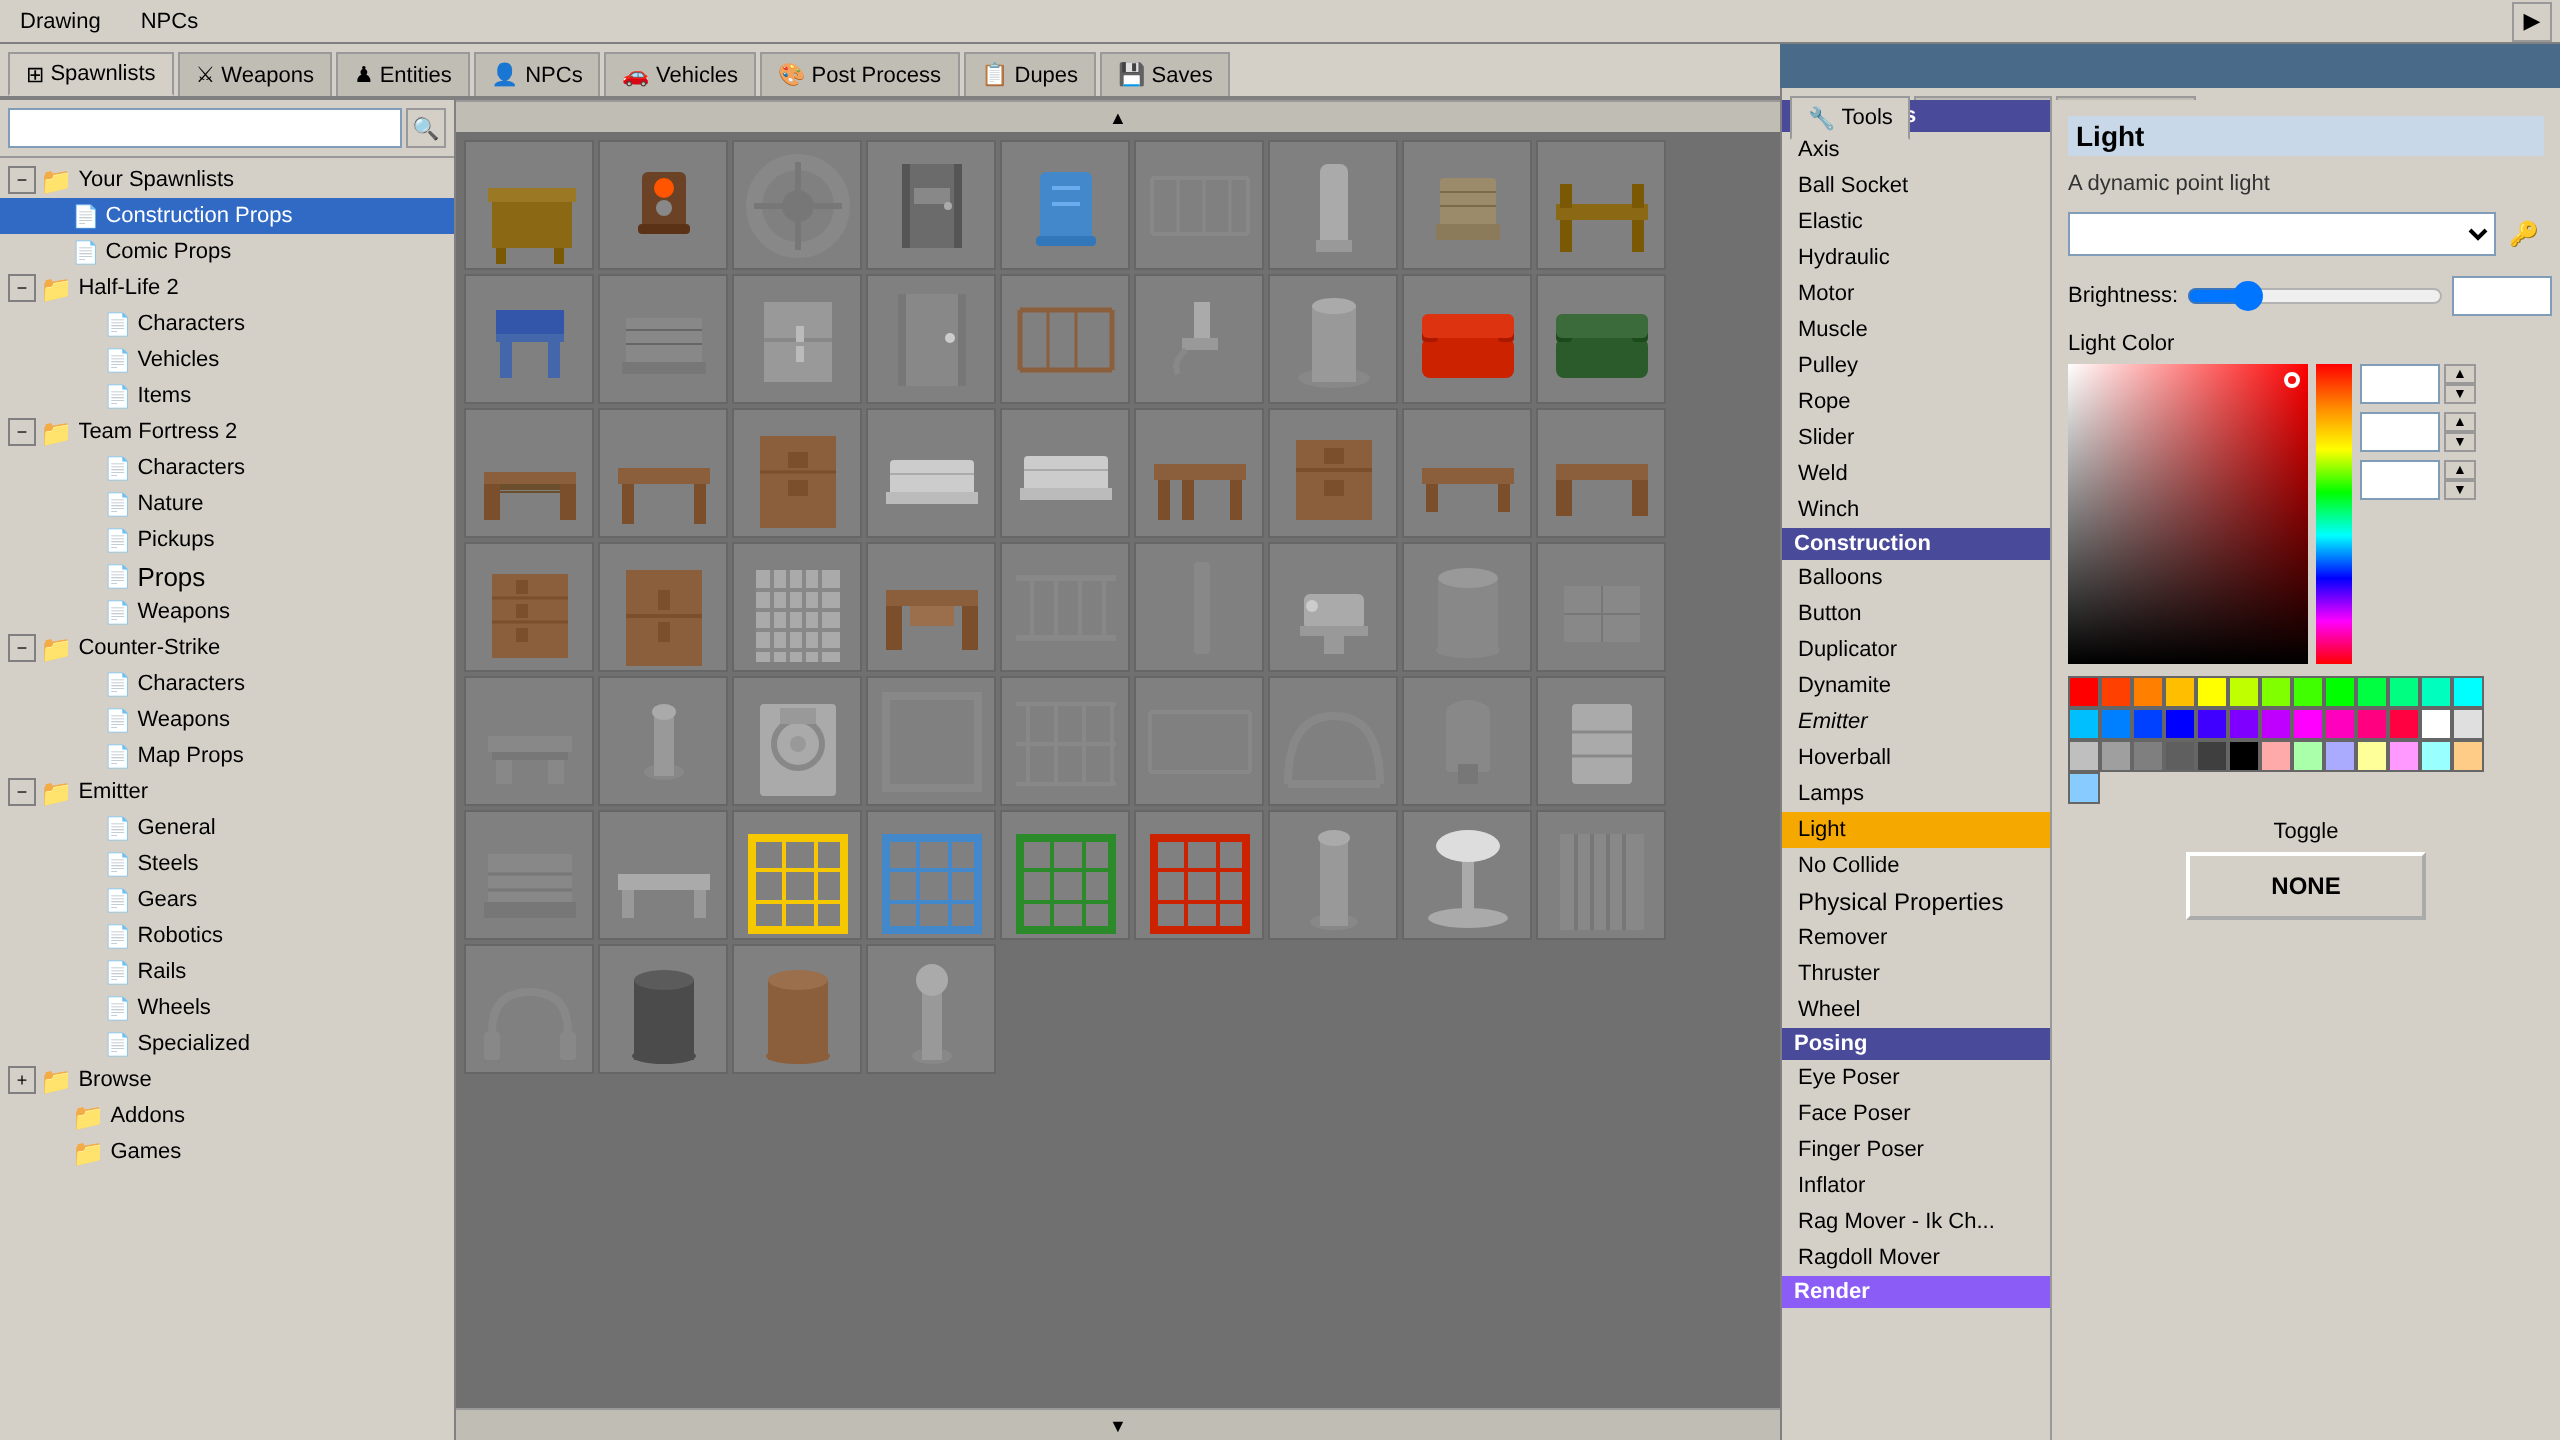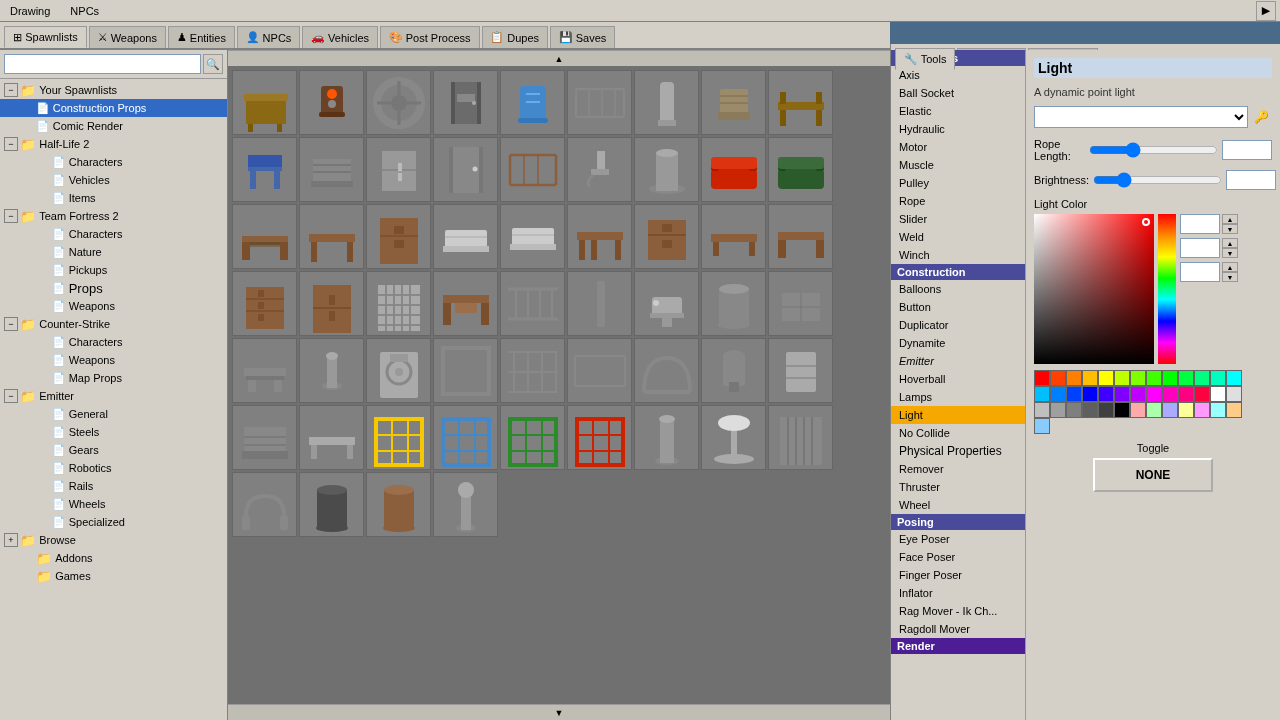--- a/index.html
+++ b/index.html
@@ -302,21 +302,21 @@
           <span style="font-size:11px;">Your Spawnlists</span>
         </div>
         <div class="tree-item selected" style="padding-left: 20px;">
           <span style="width:16px; display:inline-block;"></span>
           <span style="color:#ccc; margin-right:3px; font-size:11px;">📄</span>
           <span style="font-size:11px;">Construction Props</span>
         </div>
         <div class="tree-item" style="padding-left: 20px;">
           <span style="width:16px; display:inline-block;"></span>
           <span style="color:#ccc; margin-right:3px; font-size:11px;">📄</span>
-          <span style="font-size:11px;">Comic Render</span>
+          <span style="font-size:11px;">Comic Props</span>
         </div>
         <div class="tree-item" style="padding-left: 4px;">
           <span style="width:14px; height:14px; border:1px solid #808080; display:inline-flex; align-items:center; justify-content:center; font-size:9px; margin-right:2px; flex-shrink:0; background:#d4d0c8;">−</span>
           <span style="color:#f5a800; margin-right:3px; font-size:13px;">📁</span>
           <span style="font-size:11px;">Half-Life 2</span>
         </div>
         <div class="tree-item" style="padding-left: 36px;">
           <span style="width:16px; display:inline-block;"></span>
           <span style="color:#ccc; margin-right:3px; font-size:11px;">📄</span>
           <span style="font-size:11px;">Characters</span>
@@ -935,39 +935,34 @@
         <div style="padding: 2px 8px; height: 18px; cursor: pointer; display: flex; align-items: center; font-size: 11px;">Remover</div>
         <div style="padding: 2px 8px; height: 18px; cursor: pointer; display: flex; align-items: center; font-size: 11px;">Thruster</div>
         <div style="padding: 2px 8px; height: 18px; cursor: pointer; display: flex; align-items: center; font-size: 11px;">Wheel</div>
         <div style="background: rgb(74, 74, 154); color: rgb(255, 255, 255); padding: 2px 6px; font-size: 11px; font-weight: bold;">Posing</div>
         <div style="padding: 2px 8px; height: 18px; cursor: pointer; display: flex; align-items: center; font-size: 11px;">Eye Poser</div>
         <div style="padding: 2px 8px; height: 18px; cursor: pointer; display: flex; align-items: center; font-size: 11px;">Face Poser</div>
         <div style="padding: 2px 8px; height: 18px; cursor: pointer; display: flex; align-items: center; font-size: 11px;">Finger Poser</div>
         <div style="padding: 2px 8px; height: 18px; cursor: pointer; display: flex; align-items: center; font-size: 11px;">Inflator</div>
         <div style="padding: 2px 8px; height: 18px; cursor: pointer; display: flex; align-items: center; font-size: 11px;">Rag Mover - Ik Ch...</div>
         <div style="padding: 2px 8px; height: 18px; cursor: pointer; display: flex; align-items: center; font-size: 11px;">Ragdoll Mover</div>
-        <div style="background: #4c1d95; color: rgb(255, 255, 255); padding: 2px 6px; font-size: 11px; font-weight: bold;">Render</div>
+        <div style="background: #8b5cf6; color: rgb(255, 255, 255); padding: 2px 6px; font-size: 11px; font-weight: bold;">Render</div>
       </div>
 
     <div id="light-panel" style="flex:1; background:#d4d0c8; padding:8px; overflow-y:auto;">
       <div id="light-title" style="font-size:14px; font-weight:bold; margin-bottom:8px; color:#000; background:#c8d8e8; padding:2px 4px;">Light</div>
       <div class="light-desc" style="font-size:11px; color:#333; margin-bottom:8px;">A dynamic point light</div>
 
       <div style="display:flex; align-items:center; margin-bottom:10px; gap:4px;">
         <select style="flex:1; height:22px; border:1px solid #7f9db9; background:#fff; font-size:11px;">
           <option></option>
         </select>
         <div style="width:20px; height:20px; display:flex; align-items:center; justify-content:center; cursor:pointer; font-size:12px;">🔑</div>
       </div>
 
-      <div style="display:flex; align-items:center; margin-bottom:8px;">
-        <span style="width:90px; font-size:11px;">Rope Length:</span>
-        <input type="range" style="flex: 1 1 0%; margin: 0px 4px;" min="0" max="200" value="64">
-        <input type="text" style="width: 50px; height: 20px; border: 1px solid rgb(127, 157, 185); background: rgb(255, 255, 255); font-size: 11px; padding: 0px 3px; text-align: right;">
-      </div>
 
       <div style="display:flex; align-items:center; margin-bottom:8px;">
         <span style="width:90px; font-size:11px;">Brightness:</span>
         <input type="range" style="flex: 1 1 0%; margin: 0px 4px;" min="0" max="10" value="2" step="0.1">
         <input type="text" style="width: 50px; height: 20px; border: 1px solid rgb(127, 157, 185); background: rgb(255, 255, 255); font-size: 11px; padding: 0px 3px; text-align: right;">
       </div>
 
       <div style="margin-bottom:8px;">
         <div style="font-size:11px; margin-bottom:4px;">Light Color</div>
         <div style="display:flex; gap:4px; margin-bottom:6px;">

